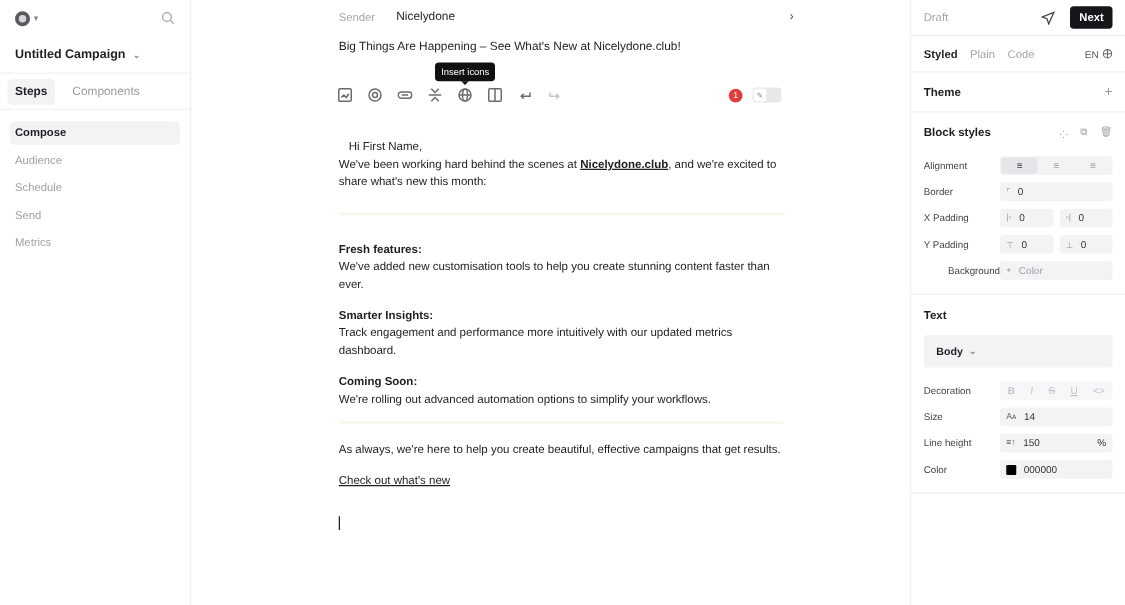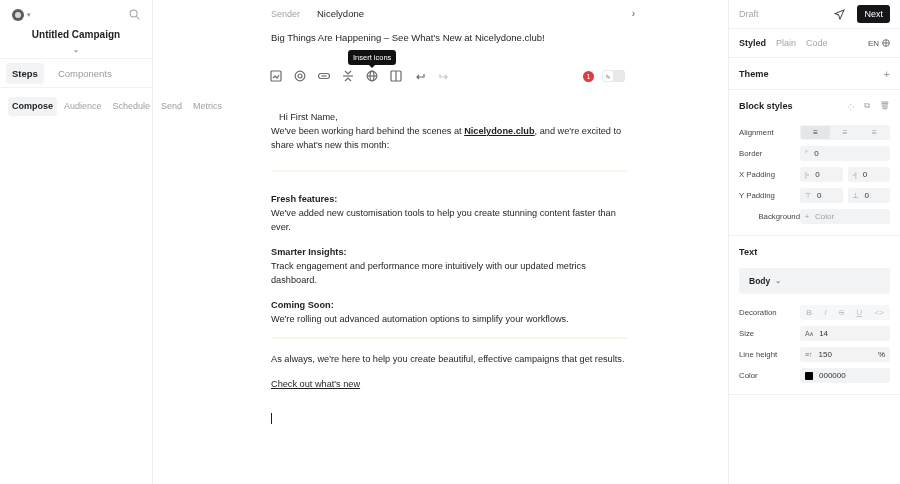--- a/index.html
+++ b/index.html
@@ -7,25 +7,25 @@
   body { font-family: "Liberation Sans", sans-serif; color: #1f1f23; font-size: 10px; position: relative; }
 
   
   .sidebar { position: absolute; left: 0; top: 0; width: 153px; height: 484px; border-right: 1px solid #eeeef0; }
   .sb-top { height: 29px; display: flex; align-items: center; padding: 0 12px; justify-content: space-between; }
   .logo { display: flex; align-items: center; gap: 3px; cursor: pointer; }
   .logo-circle { width: 12px; height: 12px; border-radius: 50%; background: #5a5a60; position: relative; }
   .logo-circle::after { content: ""; position: absolute; left: 3px; top: 3px; width: 6px; height: 6px; border-radius: 50%; background: #d8d8dc; }
   .chev { color: #888; font-size: 7px; }
   .search-ic { color: #a3a3a8; }
-  .campaign { height: 29px; display: flex; align-items: center; padding: 0 12px; gap: 6px; font-weight: bold; font-size: 10px; flex-direction: column; }
+  .campaign { height: 29px; display: flex; align-items: center; padding: 0 12px; gap: 6px; font-weight: bold; font-size: 10px; }
   .sb-tabs { height: 30px; display: flex; align-items: center; padding: 0 6px; gap: 8px; border-top: 1px solid #f2f2f4; border-bottom: 1px solid #f2f2f4; margin-top: 0; }
   .sb-tab { padding: 5px 6px; border-radius: 4px; font-size: 9.5px; color: #9a9aa0; cursor: pointer; }
   .sb-tab.active { background: #f2f3f5; color: #1f1f23; font-weight: bold; }
-  .steps { padding: 9px 8px; display: flex; flex-direction: row; gap: 3px; }
+  .steps { padding: 9px 8px; display: flex; flex-direction: column; gap: 3px; }
   .step { height: 19px; line-height: 19px; padding: 0 4px; border-radius: 4px; font-size: 9px; color: #a0a0a6; cursor: pointer; }
   .step.active { background: #f2f3f5; color: #1f1f23; font-weight: bold; }
 
   
   .editor { position: absolute; left: 153px; top: 0; width: 575px; height: 484px; }
   .sender-row { position: absolute; left: 118px; top: 8px; width: 360px; display: flex; align-items: center; }
   .sender-label { color: #a5a5aa; font-size: 9px; width: 46px; }
   .sender-value { font-size: 9.5px; color: #1f1f23; }
   .sender-arrow { position: absolute; right: -4px; top: 0; color: #555; font-size: 10px; cursor: pointer; }
   .subject { position: absolute; left: 118px; top: 32px; font-size: 9.5px; font-weight: 500; color: #1f1f23; }
@@ -45,21 +45,21 @@
   .email b { font-weight: bold; }
   .email a { color: #1f1f23; text-decoration: underline; }
   .divider { height: 2px; background: #f9f6ea; margin: 0 0; }
   .cursor { width: 1px; height: 11px; background: #1f1f23; }
 
   
   .right { position: absolute; left: 728px; top: 0; width: 172px; height: 484px; border-left: 1px solid #eeeef0; }
   .rp-top { height: 29px; display: flex; align-items: center; padding: 0 10px; justify-content: space-between; border-bottom: 1px solid #f0f0f2; }
   .draft { color: #a5a5aa; font-size: 9px; }
   .rp-top-right { display: flex; align-items: center; gap: 12px; }
-  .next-btn { background: #16161a; color: #fff; font-size: 9px; font-weight: normal; padding: 4px 7px; border-radius: 3px; cursor: pointer; }
+  .next-btn { background: #16161a; color: #fff; font-size: 9px; font-weight: bold; padding: 4px 7px; border-radius: 3px; cursor: pointer; }
   .rp-tabs { height: 29px; display: flex; align-items: center; padding: 0 10px; border-bottom: 1px solid #f0f0f2; }
   .rp-tab { font-size: 9px; color: #a5a5aa; margin-right: 10px; cursor: pointer; }
   .rp-tab.active { color: #1f1f23; font-weight: bold; }
   .lang { margin-left: auto; font-size: 8px; color: #555; display: flex; align-items: center; gap: 3px; cursor: pointer; }
   .section-h { height: 32px; display: flex; align-items: center; padding: 0 10px; justify-content: space-between; font-weight: bold; font-size: 9.2px; border-bottom: 1px solid #f0f0f2; }
   .plus { color: #999; font-weight: normal; font-size: 11px; cursor: pointer; }
   .bs-icons { display: flex; gap: 10px; color: #a0a0a6; font-weight: normal; font-size: 8px; }
   .bs-icons span { cursor: pointer; }
   .block { padding: 0 10px; border-bottom: 1px solid #f0f0f2; }
   .block-h { height: 32px; display: flex; align-items: center; justify-content: space-between; font-weight: bold; font-size: 9.2px; }

